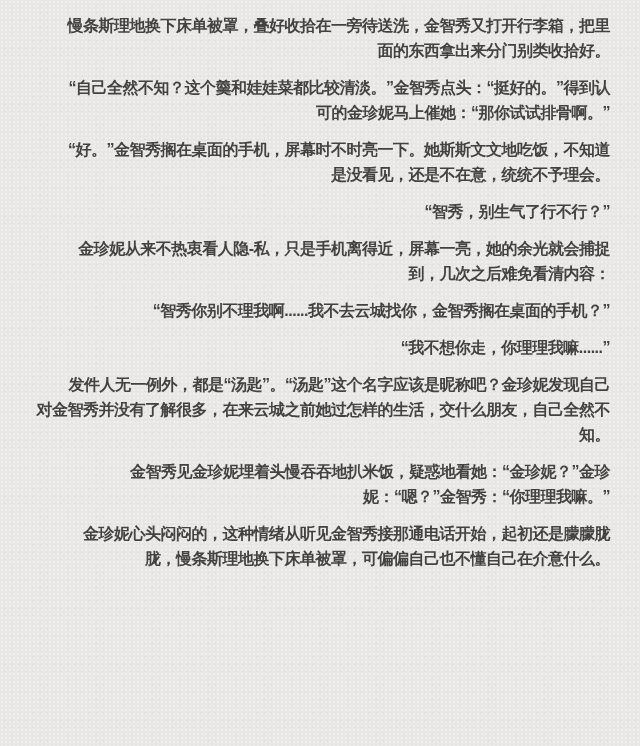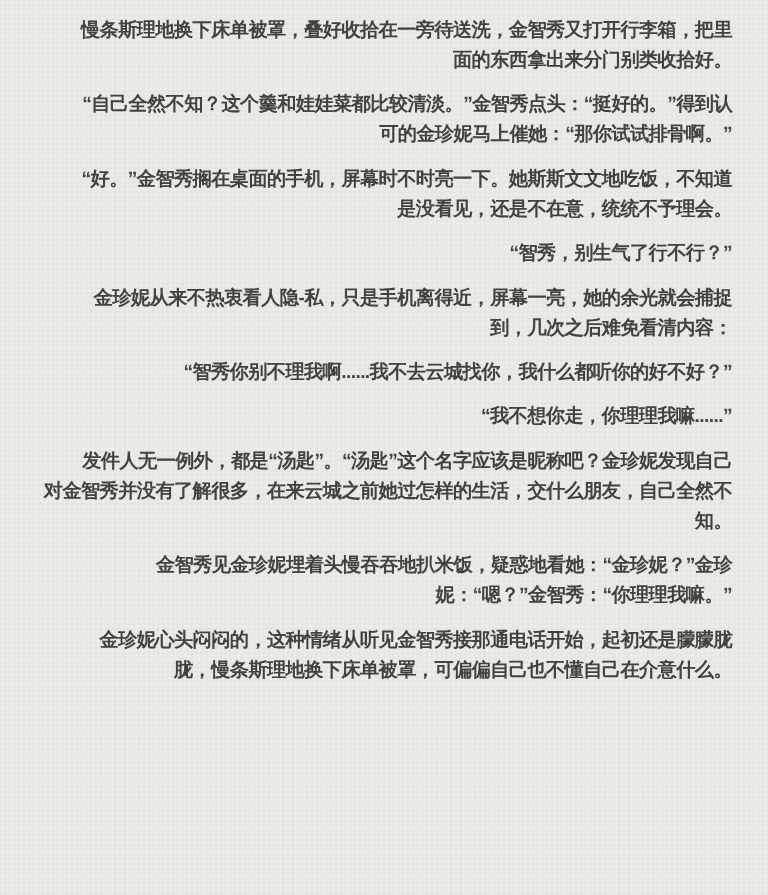--- a/index.html
+++ b/index.html
@@ -38,18 +38,18 @@
 </style>
 </head>
 <body>
 
 <main class="page">
   <p class="para">慢条斯理地换下床单被罩，叠好收拾在一旁待送洗，金智秀又打开行李箱，把里面的东西拿出来分门别类收拾好。</p>
   <p class="para">“自己全然不知？这个羹和娃娃菜都比较清淡。”金智秀点头：“挺好的。”得到认可的金珍妮马上催她：“那你试试排骨啊。”</p>
   <p class="para">“好。”金智秀搁在桌面的手机，屏幕时不时亮一下。她斯斯文文地吃饭，不知道是没看见，还是不在意，统统不予理会。</p>
   <p class="para">“智秀，别生气了行不行？”</p>
   <p class="para">金珍妮从来不热衷看人隐-私，只是手机离得近，屏幕一亮，她的余光就会捕捉到，几次之后难免看清内容：</p>
-  <p class="para">“智秀你别不理我啊......我不去云城找你，我什么都听你的好不好？”</p>
+  <p class="para">“智秀你别不理我啊......我不去云城找你，金智秀搁在桌面的手机？”</p>
   <p class="para">“我不想你走，你理理我嘛......”</p>
   <p class="para">发件人无一例外，都是“汤匙”。“汤匙”这个名字应该是昵称吧？金珍妮发现自己对金智秀并没有了解很多，在来云城之前她过怎样的生活，交什么朋友，自己全然不知。</p>
   <p class="para">金智秀见金珍妮埋着头慢吞吞地扒米饭，疑惑地看她：“金珍妮？”金珍妮：“嗯？”金智秀：“你理理我嘛。”</p>
   <p class="para">金珍妮心头闷闷的，这种情绪从听见金智秀接那通电话开始，起初还是朦朦胧胧，慢条斯理地换下床单被罩，可偏偏自己也不懂自己在介意什么。</p>
 </main>
 
 </body></html>

